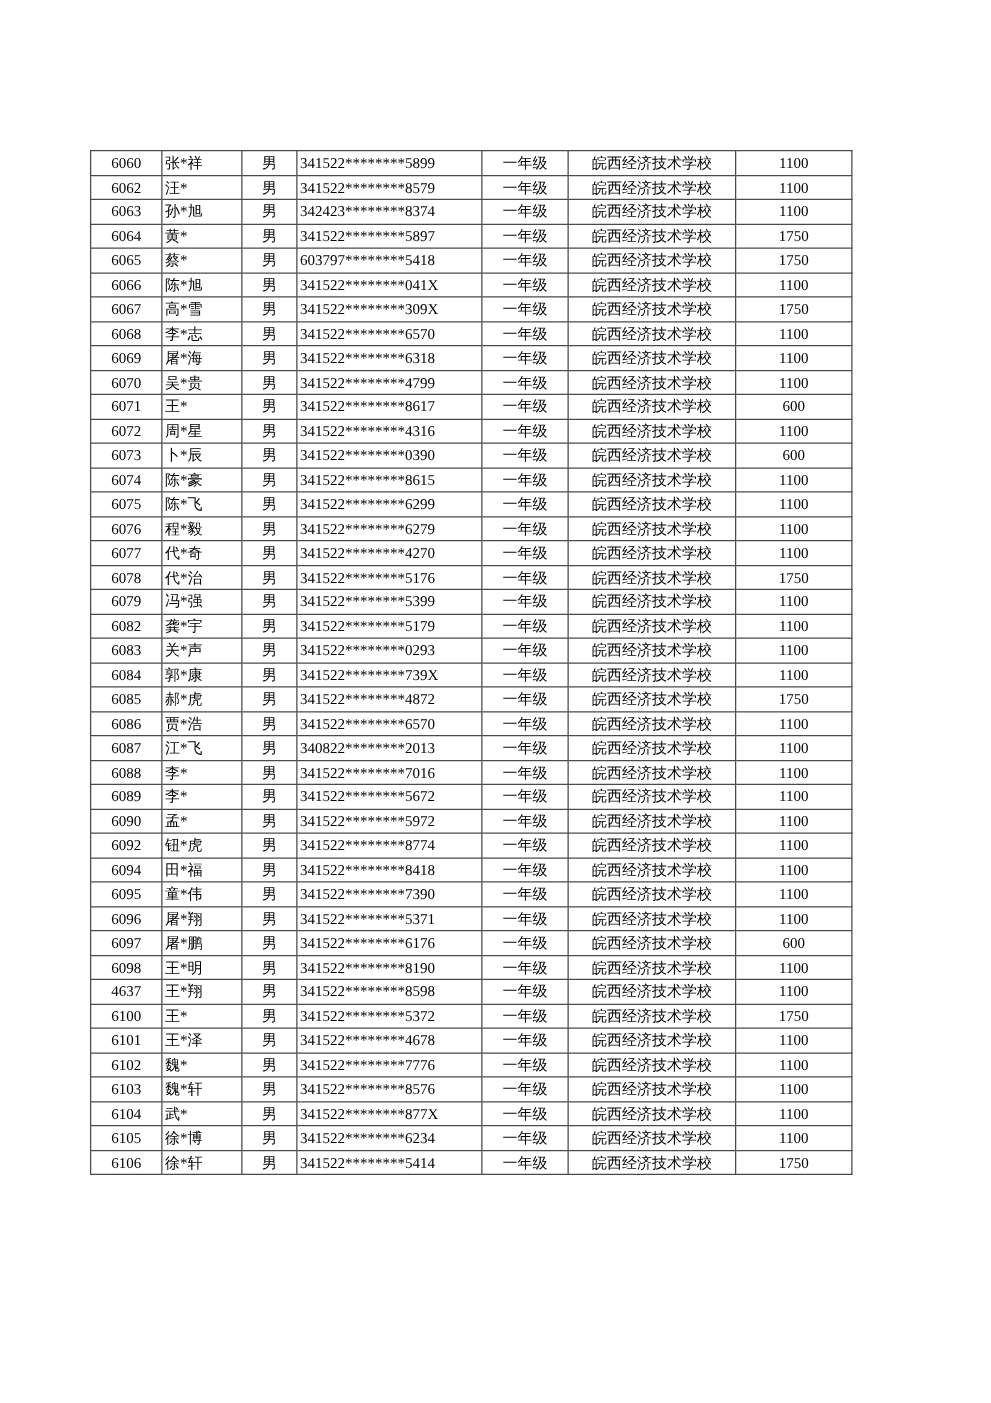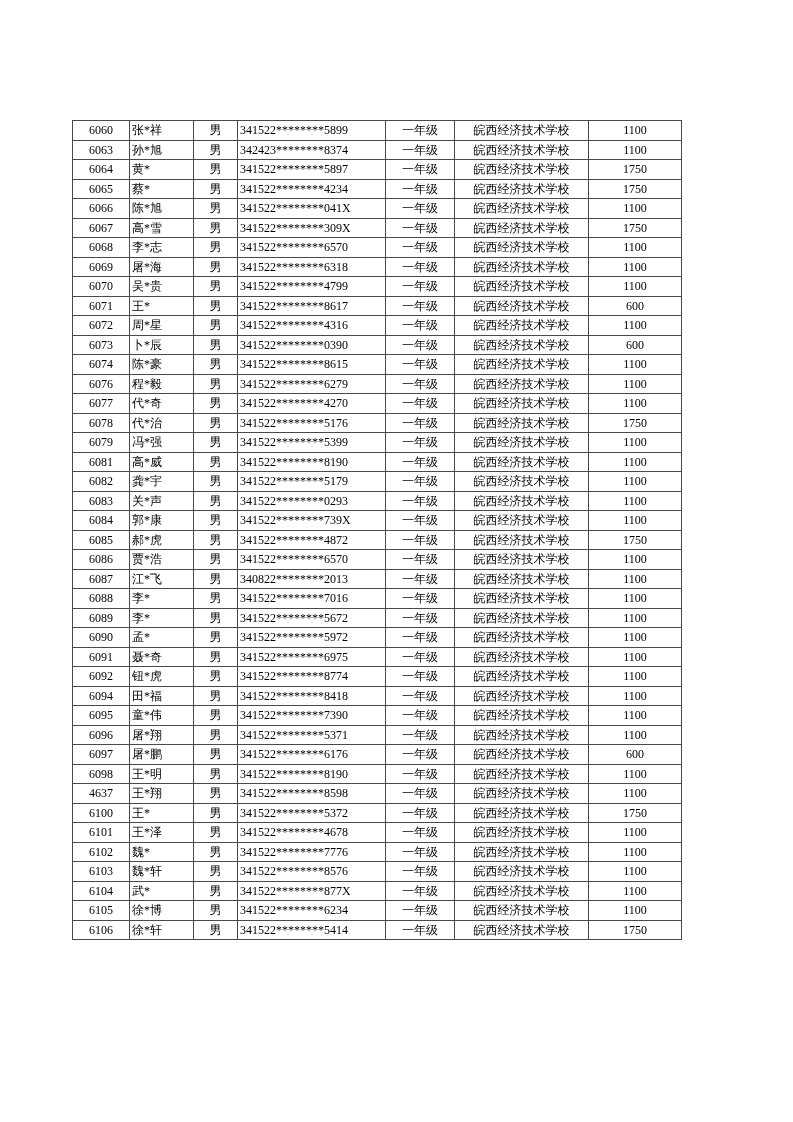--- a/index.html
+++ b/index.html
@@ -69,20 +69,29 @@
         <tr>
           <td class="c-id">6060</td>
           <td class="c-name">张*祥</td>
           <td class="c-gender">男</td>
           <td class="c-id_number">341522********5899</td>
           <td class="c-grade">一年级</td>
           <td class="c-school">皖西经济技术学校</td>
           <td class="c-amount">1100</td>
         </tr>
         <tr>
+          <td class="c-id">6062</td>
+          <td class="c-name">汪*</td>
+          <td class="c-gender">男</td>
+          <td class="c-id_number">341522********8579</td>
+          <td class="c-grade">一年级</td>
+          <td class="c-school">皖西经济技术学校</td>
+          <td class="c-amount">1100</td>
+        </tr>
+        <tr>
           <td class="c-id">6063</td>
           <td class="c-name">孙*旭</td>
           <td class="c-gender">男</td>
           <td class="c-id_number">342423********8374</td>
           <td class="c-grade">一年级</td>
           <td class="c-school">皖西经济技术学校</td>
           <td class="c-amount">1100</td>
         </tr>
         <tr>
           <td class="c-id">6064</td>
@@ -90,21 +99,21 @@
           <td class="c-gender">男</td>
           <td class="c-id_number">341522********5897</td>
           <td class="c-grade">一年级</td>
           <td class="c-school">皖西经济技术学校</td>
           <td class="c-amount">1750</td>
         </tr>
         <tr>
           <td class="c-id">6065</td>
           <td class="c-name">蔡*</td>
           <td class="c-gender">男</td>
-          <td class="c-id_number">341522********4234</td>
+          <td class="c-id_number">603797********5418</td>
           <td class="c-grade">一年级</td>
           <td class="c-school">皖西经济技术学校</td>
           <td class="c-amount">1750</td>
         </tr>
         <tr>
           <td class="c-id">6066</td>
           <td class="c-name">陈*旭</td>
           <td class="c-gender">男</td>
           <td class="c-id_number">341522********041X</td>
           <td class="c-grade">一年级</td>
@@ -177,20 +186,29 @@
         <tr>
           <td class="c-id">6074</td>
           <td class="c-name">陈*豪</td>
           <td class="c-gender">男</td>
           <td class="c-id_number">341522********8615</td>
           <td class="c-grade">一年级</td>
           <td class="c-school">皖西经济技术学校</td>
           <td class="c-amount">1100</td>
         </tr>
         <tr>
+          <td class="c-id">6075</td>
+          <td class="c-name">陈*飞</td>
+          <td class="c-gender">男</td>
+          <td class="c-id_number">341522********6299</td>
+          <td class="c-grade">一年级</td>
+          <td class="c-school">皖西经济技术学校</td>
+          <td class="c-amount">1100</td>
+        </tr>
+        <tr>
           <td class="c-id">6076</td>
           <td class="c-name">程*毅</td>
           <td class="c-gender">男</td>
           <td class="c-id_number">341522********6279</td>
           <td class="c-grade">一年级</td>
           <td class="c-school">皖西经济技术学校</td>
           <td class="c-amount">1100</td>
         </tr>
         <tr>
           <td class="c-id">6077</td>
@@ -213,29 +231,20 @@
         <tr>
           <td class="c-id">6079</td>
           <td class="c-name">冯*强</td>
           <td class="c-gender">男</td>
           <td class="c-id_number">341522********5399</td>
           <td class="c-grade">一年级</td>
           <td class="c-school">皖西经济技术学校</td>
           <td class="c-amount">1100</td>
         </tr>
         <tr>
-          <td class="c-id">6081</td>
-          <td class="c-name">高*威</td>
-          <td class="c-gender">男</td>
-          <td class="c-id_number">341522********8190</td>
-          <td class="c-grade">一年级</td>
-          <td class="c-school">皖西经济技术学校</td>
-          <td class="c-amount">1100</td>
-        </tr>
-        <tr>
           <td class="c-id">6082</td>
           <td class="c-name">龚*宇</td>
           <td class="c-gender">男</td>
           <td class="c-id_number">341522********5179</td>
           <td class="c-grade">一年级</td>
           <td class="c-school">皖西经济技术学校</td>
           <td class="c-amount">1100</td>
         </tr>
         <tr>
           <td class="c-id">6083</td>
@@ -298,29 +307,20 @@
           <td class="c-id_number">341522********5672</td>
           <td class="c-grade">一年级</td>
           <td class="c-school">皖西经济技术学校</td>
           <td class="c-amount">1100</td>
         </tr>
         <tr>
           <td class="c-id">6090</td>
           <td class="c-name">孟*</td>
           <td class="c-gender">男</td>
           <td class="c-id_number">341522********5972</td>
-          <td class="c-grade">一年级</td>
-          <td class="c-school">皖西经济技术学校</td>
-          <td class="c-amount">1100</td>
-        </tr>
-        <tr>
-          <td class="c-id">6091</td>
-          <td class="c-name">聂*奇</td>
-          <td class="c-gender">男</td>
-          <td class="c-id_number">341522********6975</td>
           <td class="c-grade">一年级</td>
           <td class="c-school">皖西经济技术学校</td>
           <td class="c-amount">1100</td>
         </tr>
         <tr>
           <td class="c-id">6092</td>
           <td class="c-name">钮*虎</td>
           <td class="c-gender">男</td>
           <td class="c-id_number">341522********8774</td>
           <td class="c-grade">一年级</td>

